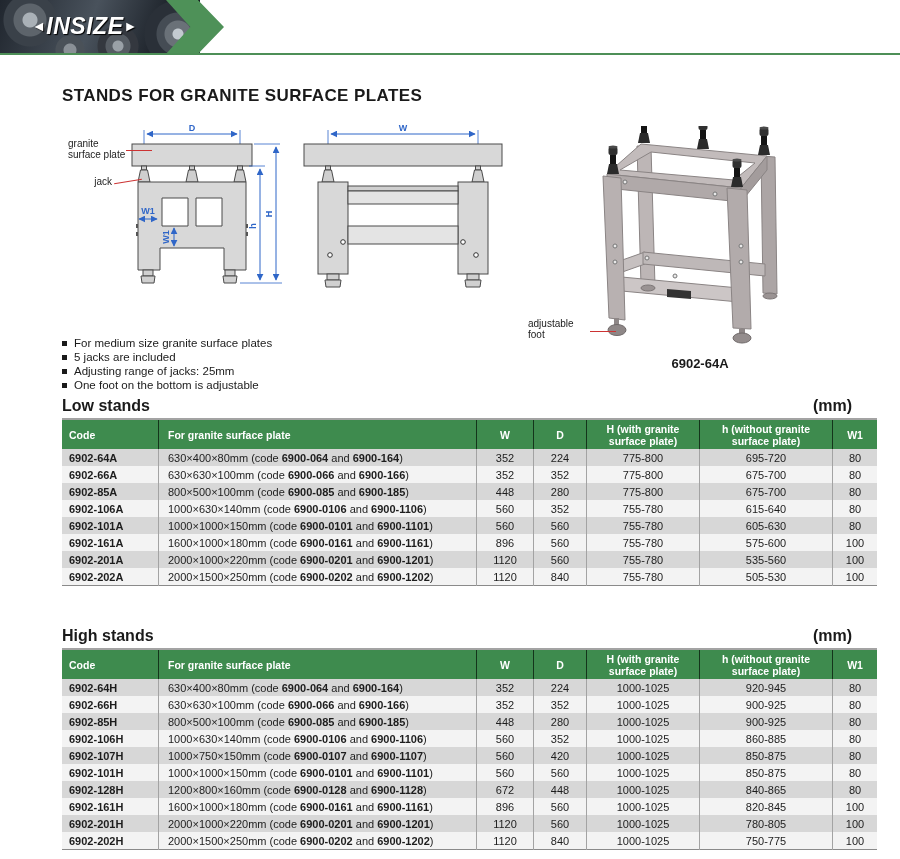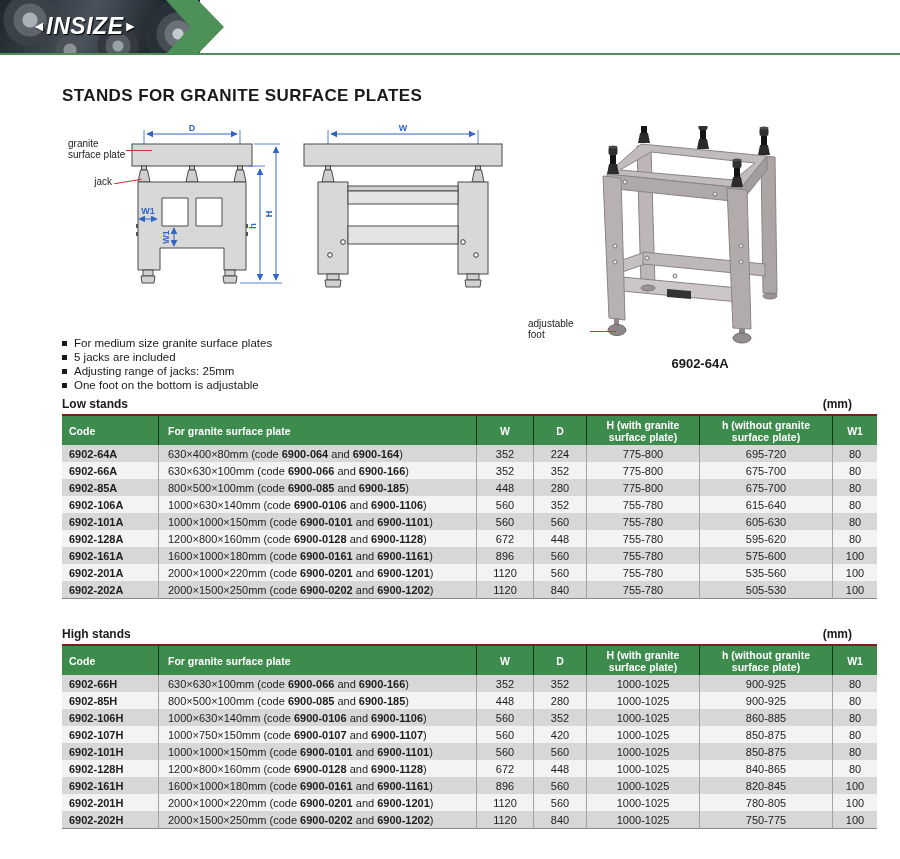--- a/index.html
+++ b/index.html
@@ -41,23 +41,23 @@
 
   
   .features{position:absolute;left:62px;top:336px;margin:0;padding:0;list-style:none;}
   .features li{display:flex;align-items:center;gap:7px;height:14px;font-size:11.5px;}
   .sq{width:5px;height:5px;background:#1a1a1a;display:inline-block;flex:0 0 auto;}
 
   
   .tbl-section{position:absolute;left:62px;width:792px;}
   .low-section{top:397px;} .high-section{top:627px;}
   .cap-row{display:flex;justify-content:space-between;width:790px;
-           font-size:12px;font-weight:bold;margin-bottom:3px;}
+           font-size:16px;font-weight:bold;margin-bottom:3px;}
   table.spec{border-collapse:collapse;table-layout:fixed;width:757px;
-             border-top:2px solid #7f1d1d;border-bottom:1px solid #8a8a8a;}
+             border-top:2px solid #a3a3a3;border-bottom:1px solid #8a8a8a;}
   .spec th{background:#3e8b4e;color:#fff;font-weight:bold;font-size:10.5px;line-height:12px;
            padding:2px 3px;height:25px;text-align:center;}
   .spec th:not(:first-child){border-left:1px solid #14351b;}
   .spec td{height:17px;padding:0 2px;text-align:center;font-size:11px;color:#1d1d1d;}
   .spec td:not(:first-child){border-left:1px solid #a3a3a3;}
   .spec .c0{width:86px;} .spec .c1{width:305px;} .spec .c2{width:50px;}
   .spec .c3{width:46px;} .spec .c4{width:106px;} .spec .c5{width:126px;} .spec .c6{width:38px;}
   .spec th.c0,.spec td.c0{text-align:left;padding-left:7px;}
   .spec th.c1,.spec td.c1{text-align:left;padding-left:9px;}
   .spec td.c0{font-weight:bold;}
@@ -330,29 +330,20 @@
         <tr>
           <td class="c0">6902-101A</td>
           <td class="c1">1000×1000×150mm (code <b>6900-0101</b> and <b>6900-1101</b>)</td>
           <td class="c2">560</td>
           <td class="c3">560</td>
           <td class="c4">755-780</td>
           <td class="c5">605-630</td>
           <td class="c6">80</td>
         </tr>
         <tr>
-          <td class="c0">6902-128A</td>
-          <td class="c1">1200×800×160mm (code <b>6900-0128</b> and <b>6900-1128</b>)</td>
-          <td class="c2">672</td>
-          <td class="c3">448</td>
-          <td class="c4">755-780</td>
-          <td class="c5">595-620</td>
-          <td class="c6">80</td>
-        </tr>
-        <tr>
           <td class="c0">6902-161A</td>
           <td class="c1">1600×1000×180mm (code <b>6900-0161</b> and <b>6900-1161</b>)</td>
           <td class="c2">896</td>
           <td class="c3">560</td>
           <td class="c4">755-780</td>
           <td class="c5">575-600</td>
           <td class="c6">100</td>
         </tr>
         <tr>
           <td class="c0">6902-201A</td>
@@ -388,20 +379,29 @@
           <th class="c1">For granite surface plate</th>
           <th class="c2">W</th>
           <th class="c3">D</th>
           <th class="c4">H (with granite surface plate)</th>
           <th class="c5">h (without granite surface plate)</th>
           <th class="c6">W1</th>
         </tr>
       </thead>
     <tbody>
         <tr>
+          <td class="c0">6902-64H</td>
+          <td class="c1">630×400×80mm (code <b>6900-064</b> and <b>6900-164</b>)</td>
+          <td class="c2">352</td>
+          <td class="c3">224</td>
+          <td class="c4">1000-1025</td>
+          <td class="c5">920-945</td>
+          <td class="c6">80</td>
+        </tr>
+        <tr>
           <td class="c0">6902-66H</td>
           <td class="c1">630×630×100mm (code <b>6900-066</b> and <b>6900-166</b>)</td>
           <td class="c2">352</td>
           <td class="c3">352</td>
           <td class="c4">1000-1025</td>
           <td class="c5">900-925</td>
           <td class="c6">80</td>
         </tr>
         <tr>
           <td class="c0">6902-85H</td>

